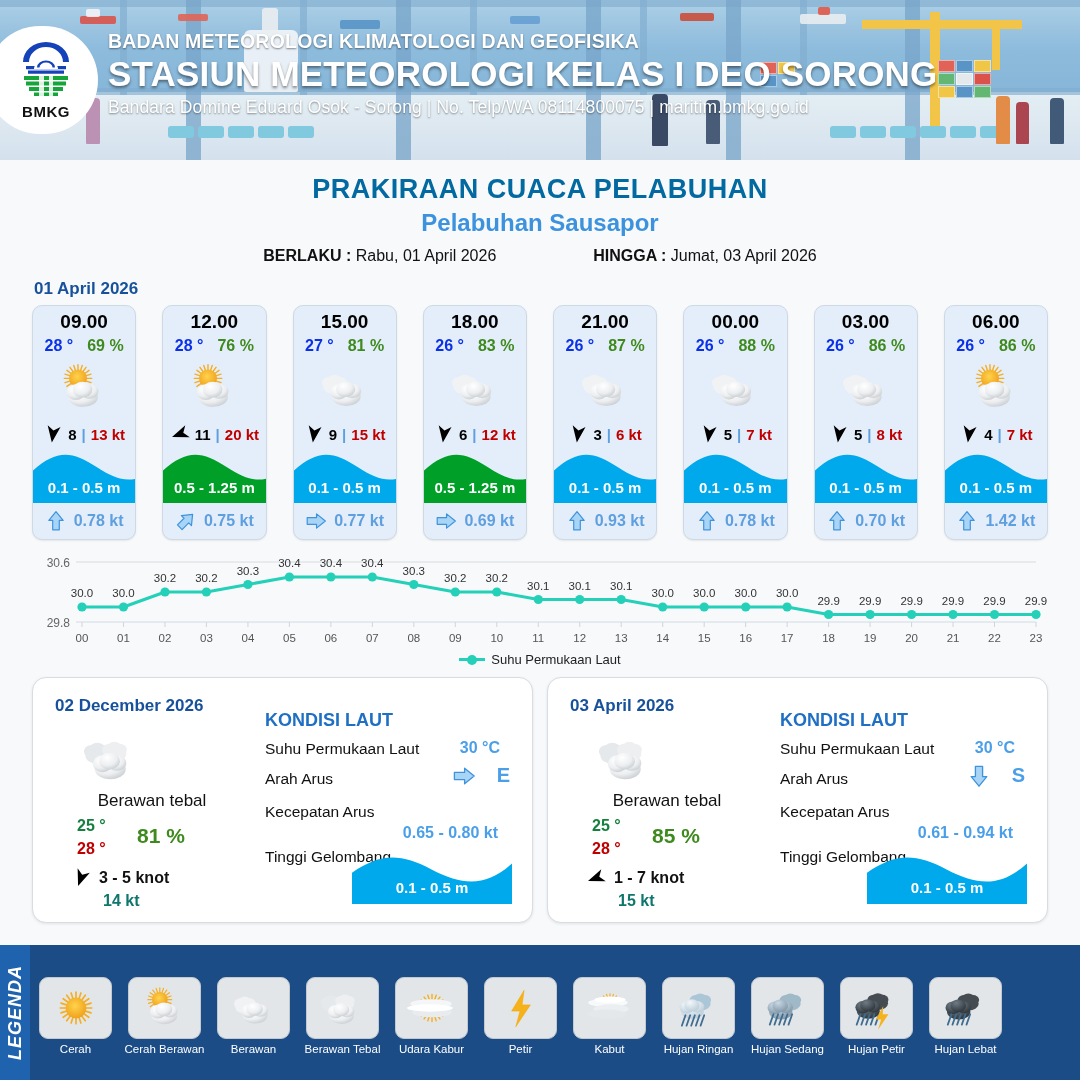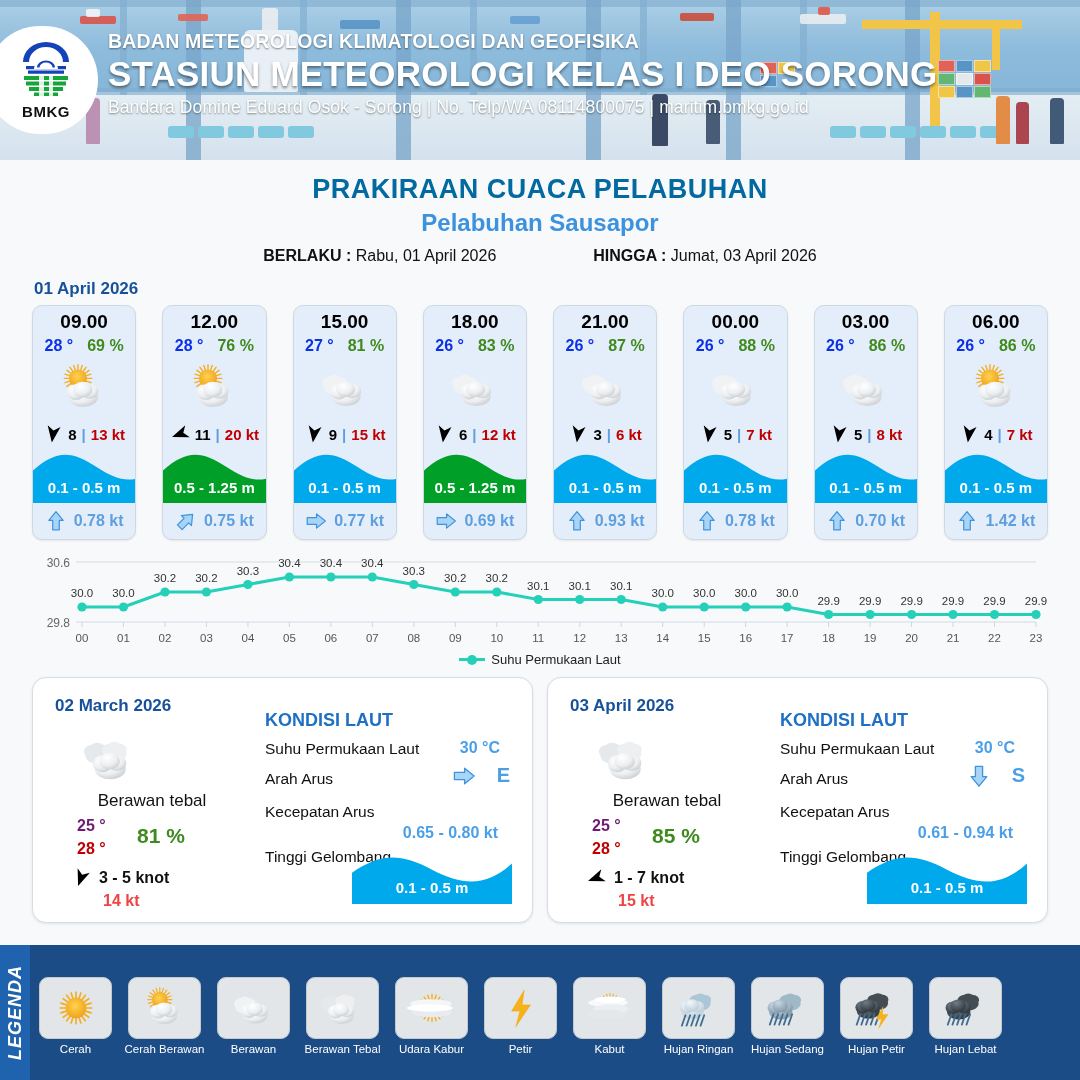--- a/index.html
+++ b/index.html
@@ -85,26 +85,26 @@
   
   .panels { display:flex; gap:14px; padding:10px 32px 0; }
   .panel {
     flex:1; background:#fff; border:1px solid #d7dde3; border-radius:14px;
     height:246px; position:relative; box-shadow:0 1px 3px rgba(0,0,0,.09);
   }
   .p-date { position:absolute; left:22px; top:18px; font-size:17px; font-weight:bold; color:#17519b; }
   .p-icon { position:absolute; left:46px; top:48px; }
   .p-cond { position:absolute; left:14px; top:113px; width:210px; text-align:center; font-size:17px; color:#111; }
   .p-temps { position:absolute; left:44px; top:136px; font-size:16px; font-weight:bold; line-height:1.45; }
-  .p-tmin { color:#701a75; }
+  .p-tmin { color:#15803d; }
   .p-tmax { color:#c00000; }
   .p-hum { position:absolute; left:104px; top:146px; font-size:21px; font-weight:bold; color:#3f8a1e; }
   .p-wind { position:absolute; left:38px; top:190px; display:flex; align-items:center; gap:8px;
      font-size:16px; font-weight:bold; color:#111; }
-  .p-gust { position:absolute; left:70px; top:214px; font-size:16px; font-weight:bold; color:#ef4444; }
+  .p-gust { position:absolute; left:70px; top:214px; font-size:16px; font-weight:bold; color:#0f766e; }
   .p-title { position:absolute; left:232px; top:32px; font-size:18px; font-weight:bold; color:#1f6fc4; }
   .p-kv { position:absolute; left:232px; font-size:15.5px; color:#111; }
   .p-val { position:absolute; font-size:16px; font-weight:bold; color:#4a9fe8; }
   .p-wavebox { position:absolute; right:20px; bottom:18px; width:160px; height:52px; }
   .p-wavebox .wave-text { bottom:8px; font-size:15px; }
 
   
   .legend-bar { position:absolute; left:0; bottom:0; width:1080px; height:135px; background:#1b4c86; }
   .legend-side { position:absolute; left:0; top:0; width:30px; height:135px;
      background:#1f62ad; display:flex; align-items:center; justify-content:center; }
@@ -966,21 +966,21 @@
   </div>
 <div class="chart-legend">
   <span class="legend-line">
       <span class="legend-dot" style="position:absolute;left:8px;top:-3.5px;"></span>
     </span>
   <span>Suhu Permukaan Laut</span>
 </div>
 
 <div class="panels" id="panels">
     <div class="panel">
-    <div class="p-date">02 March 2026</div>
+    <div class="p-date">02 December 2026</div>
     <div class="p-icon">
         <svg width="66" height="66" viewBox="0 0 100 100">
           <defs>
     <radialGradient id="cgberawan-tebal66" cx="38%" cy="30%" r="75%">
       <stop offset="0%" stop-color="#ffffff"></stop>
               <stop offset="62%" stop-color="#eceef0"></stop>
       <stop offset="100%" stop-color="#c9cdd1"></stop>
             </radialGradient>
     <radialGradient id="dgberawan-tebal66" cx="38%" cy="28%" r="78%">
       <stop offset="0%" stop-color="#6f7b86"></stop>

